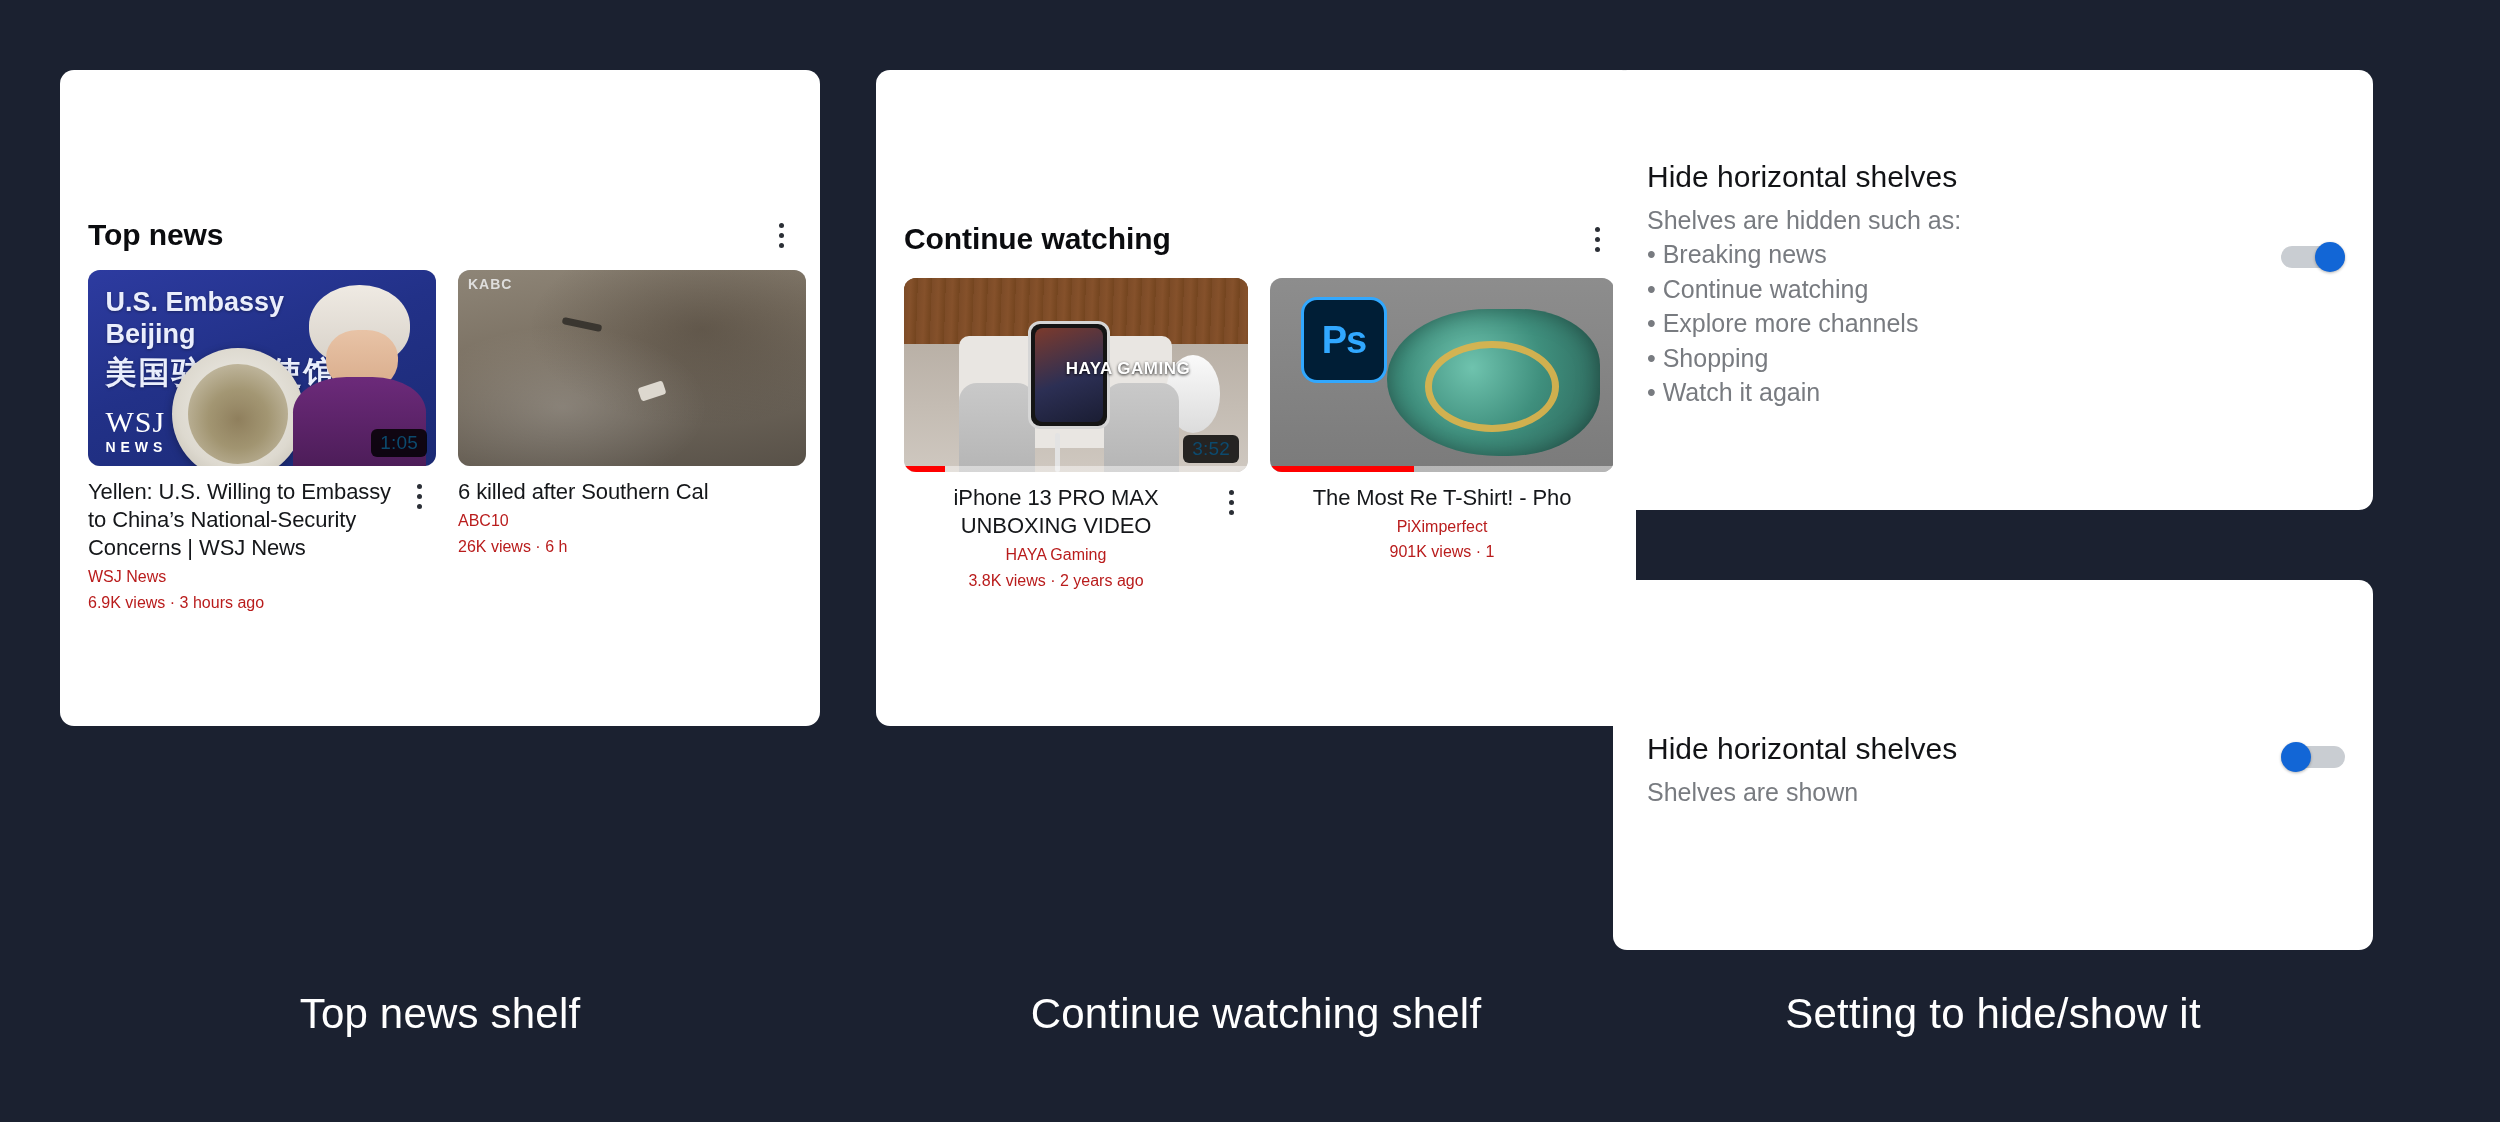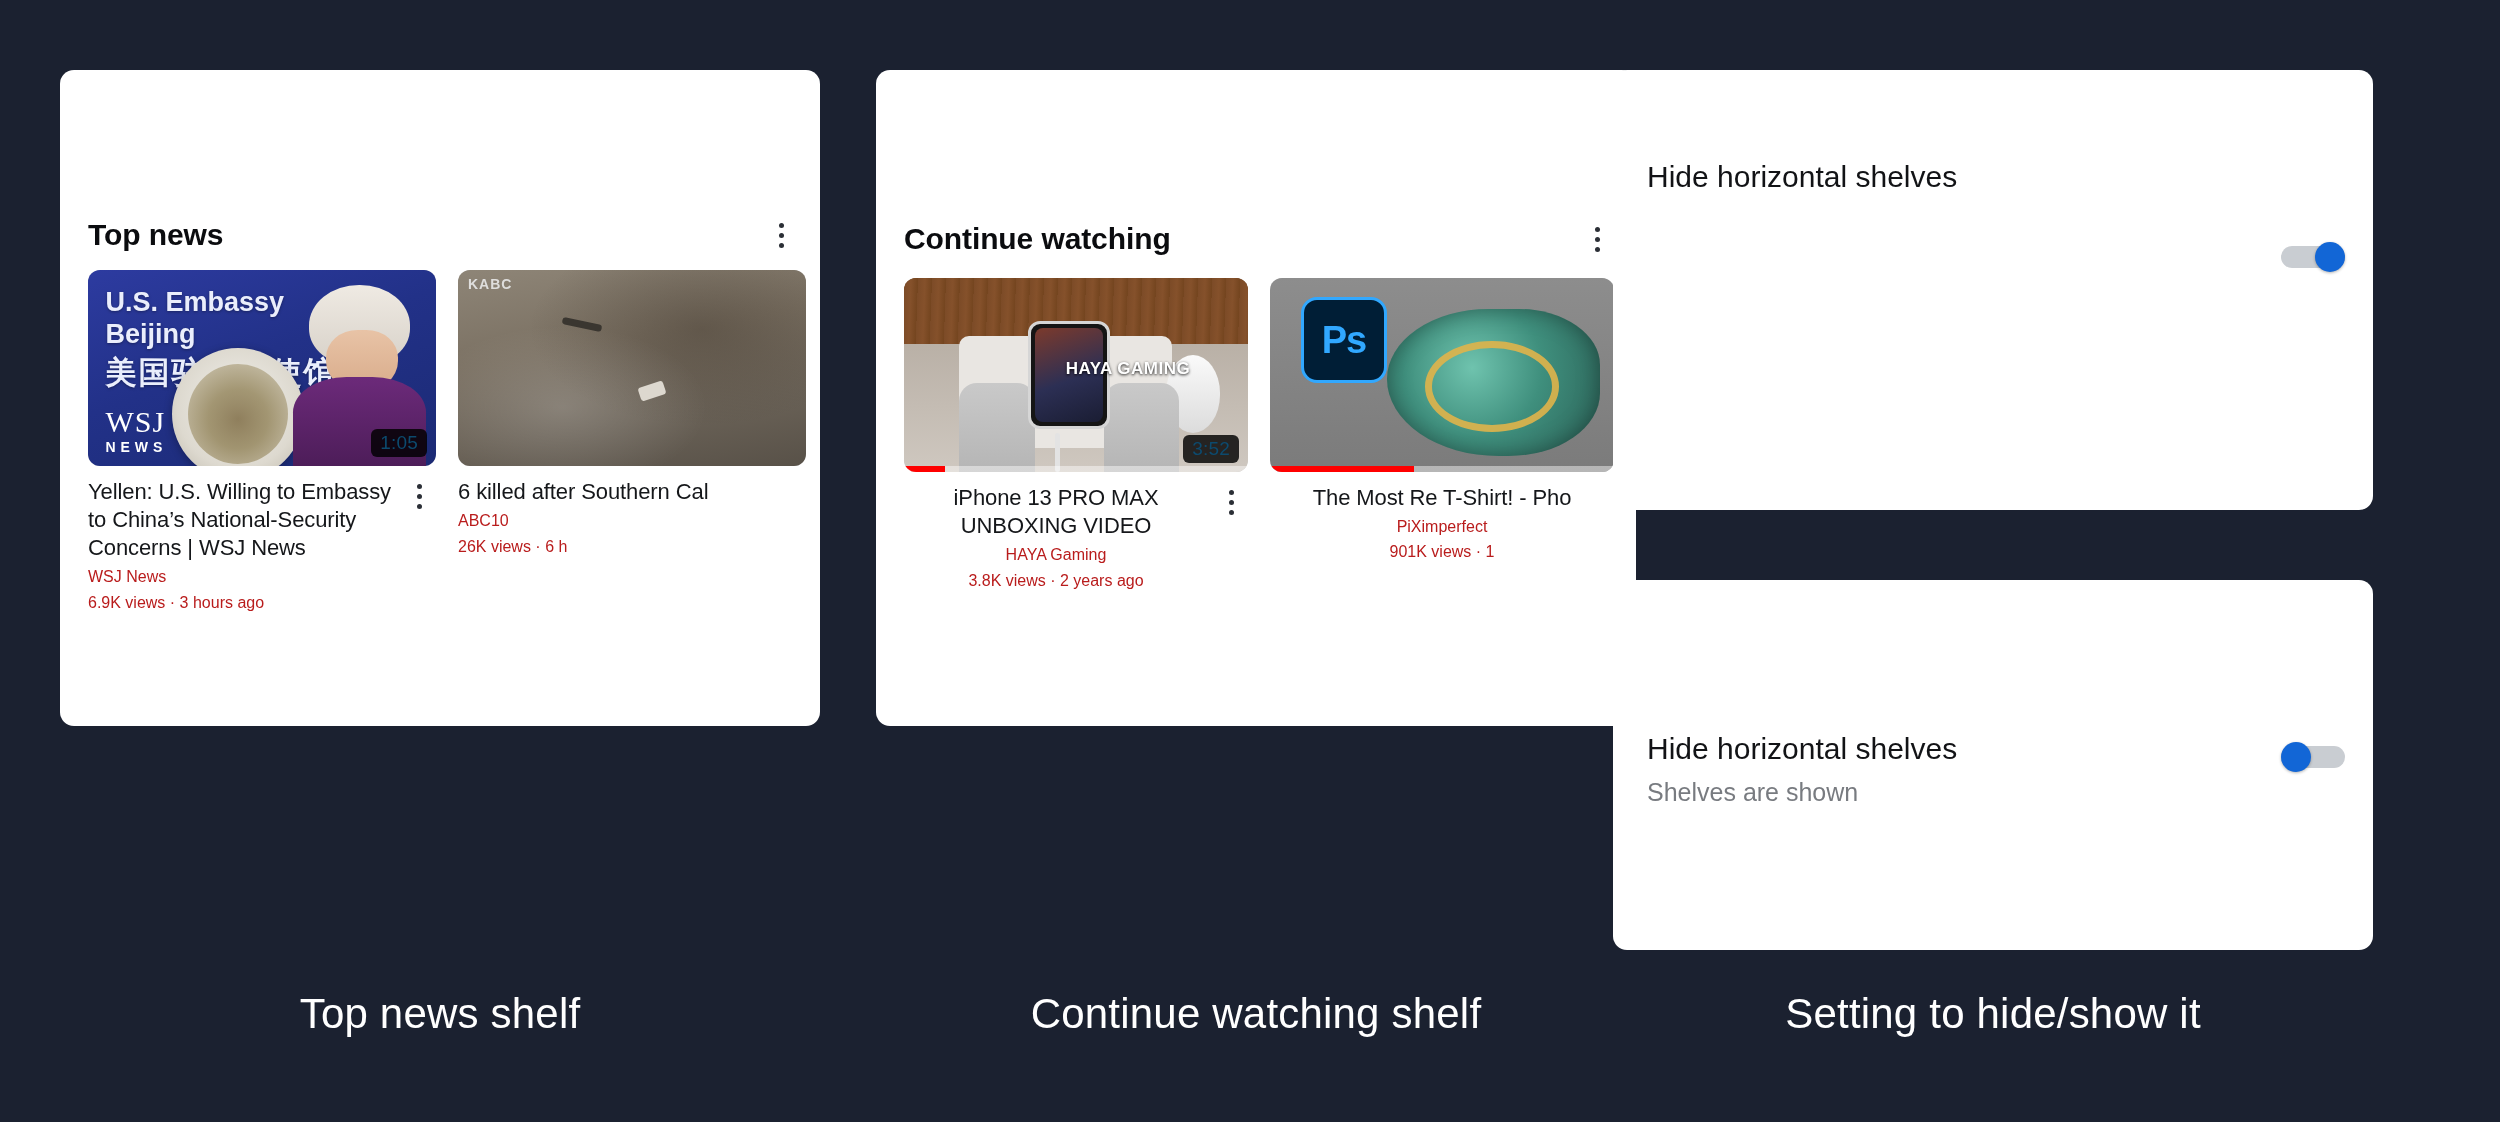--- a/index.html
+++ b/index.html
@@ -403,20 +403,28 @@
     </div>
     <div class="caption">Continue watching shelf</div>
   </div>
 
   <div class="col" id="col-3">
 
     <div class="card card-set-1">
       <div class="set-row" style="top:88px;">
         <div class="set-text">
           <div class="set-title">Hide horizontal shelves</div>
+          <div class="set-desc">
+            <span class="li">Shelves are hidden such as:</span>
+            <span class="li">• Breaking news</span>
+            <span class="li">• Continue watching</span>
+            <span class="li">• Explore more channels</span>
+            <span class="li">• Shopping</span>
+            <span class="li">• Watch it again</span>
+          </div>
         </div>
         <div class="toggle on" style="margin-top:84px;">
           <span class="track"></span>
           <span class="knob"></span>
         </div>
       </div>
     </div>
 
     <div class="card card-set-2">
       <div class="set-row" style="top:150px;">

